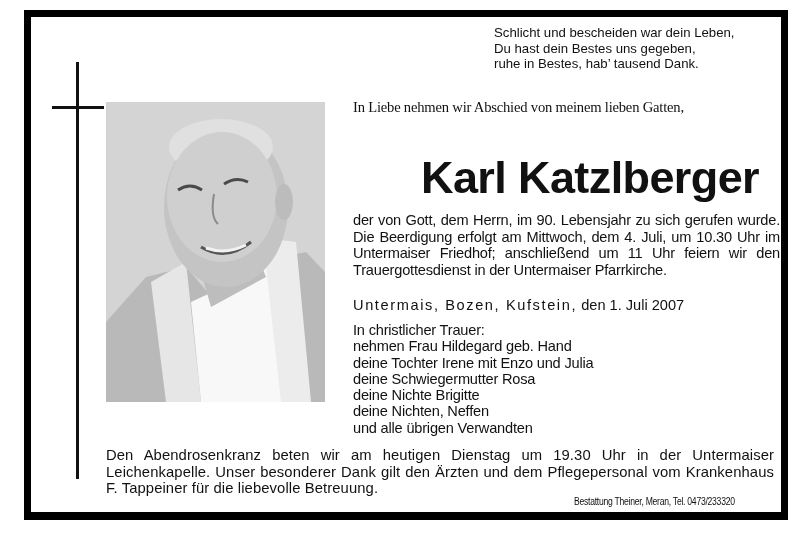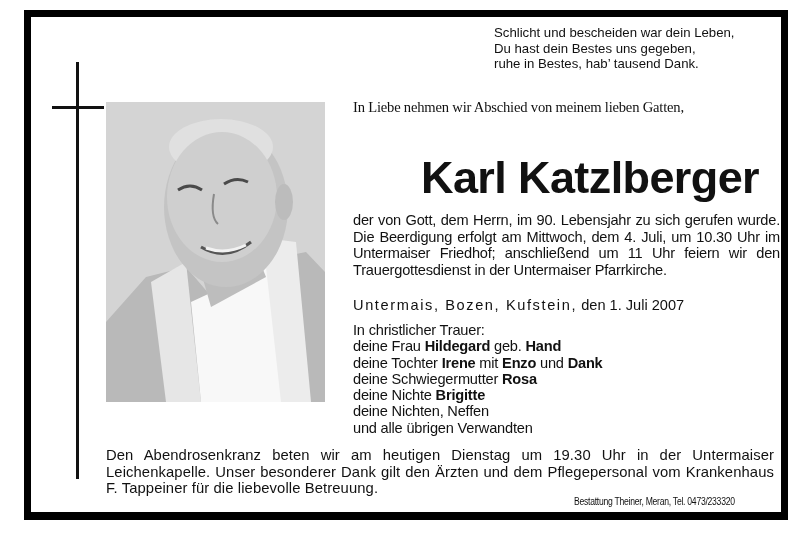--- a/index.html
+++ b/index.html
@@ -12,21 +12,21 @@
     .photo { position: absolute; left: 106px; top: 102px; width: 219px; height: 300px;
              background: #d6d6d6; overflow: hidden; }
     .photo svg { display: block; }
     .poem { position: absolute; left: 494px; top: 25px; font-size: 13.2px; line-height: 15.5px; white-space: nowrap; }
     .intro { position: absolute; left: 353px; top: 99px; font-size: 14.6px; line-height: 16.6px; white-space: nowrap; letter-spacing: -0.2px; font-family: Liberation Serif, serif; }
     .name { position: absolute; left: 380px; top: 150px; font-size: 45px; font-weight: bold; line-height: 56px; letter-spacing: -0.6px; white-space: nowrap; margin-left: 41px; }
     .body-text { position: absolute; left: 353px; top: 212px; width: 427px; font-size: 14.6px; line-height: 16.6px; text-align: justify; letter-spacing: -0.2px; }
     .place { position: absolute; left: 353px; top: 297px; font-size: 14.6px; line-height: 17px; white-space: nowrap; }
     .place .spaced { letter-spacing: 1.6px; text-align: center; }
     .mourners { position: absolute; left: 353px; top: 322px; font-size: 14.6px; line-height: 16.3px; white-space: nowrap; letter-spacing: -0.2px; }
-    .mourners b { font-weight: bold; }
+    .mourners b { font-weight: normal; }
     .footer { position: absolute; left: 106px; top: 447px; width: 668px; font-size: 14.8px; line-height: 16.6px; text-align: justify; text-align-last: left; letter-spacing: 0.1px; }
     .undertaker { position: absolute; left: 574px; top: 496px; font-size: 10px; line-height: 12px; white-space: nowrap; letter-spacing: -0.3px; transform: scaleX(0.86); transform-origin: left top; }
   </style>
 </head>
 <body>
 
 <div class="frame"></div>
 
 <div class="cross-v"></div>
 <div class="cross-h"></div>
@@ -73,22 +73,22 @@
 <div class="name">Karl Katzlberger</div>
 
 <div class="body-text">der von Gott, dem Herrn, im 90. Lebensjahr zu sich gerufen wurde. Die Beerdigung erfolgt am Mittwoch, dem 4. Juli, um 10.30 Uhr im Untermaiser Friedhof; anschließend um 11 Uhr feiern wir den Trauergottesdienst in der Untermaiser Pfarrkirche.</div>
 
 <div class="place">
   <span class="spaced">Untermais, Bozen, Kufstein,</span><span> den 1. Juli 2007</span>
 </div>
 
 <div class="mourners">
   <div>In christlicher Trauer:</div>
-  <div><span>deine Frau </span><b>Hildegard</b><span> geb. </span><b>Hand</b><span></span><b></b></div>
-  <div><span>deine Tochter </span><b>Irene</b><span> mit </span><b>Enzo</b><span> und </span><b>Dank</b></div>
+  <div><span>nehmen Frau </span><b>Hildegard</b><span> geb. </span><b>Hand</b><span></span><b></b></div>
+  <div><span>deine Tochter </span><b>Irene</b><span> mit </span><b>Enzo</b><span> und </span><b>Julia</b></div>
   <div><span>deine Schwiegermutter </span><b>Rosa</b><span></span><b></b><span></span><b></b></div>
   <div><span>deine Nichte </span><b>Brigitte</b><span></span><b></b><span></span><b></b></div>
   <div><span>deine Nichten, Neffen</span><b></b><span></span><b></b><span></span><b></b></div>
   <div><span>und alle übrigen Verwandten</span><b></b><span></span><b></b><span></span><b></b></div>
 </div>
 
 <div class="footer">Den Abendrosenkranz beten wir am heutigen Dienstag um 19.30 Uhr in der Untermaiser Leichenkapelle. Unser besonderer Dank gilt den Ärzten und dem Pflegepersonal vom Krankenhaus F. Tappeiner für die liebevolle Betreuung.</div>
 
 <div class="undertaker">Bestattung Theiner, Meran, Tel. 0473/233320</div>
 

